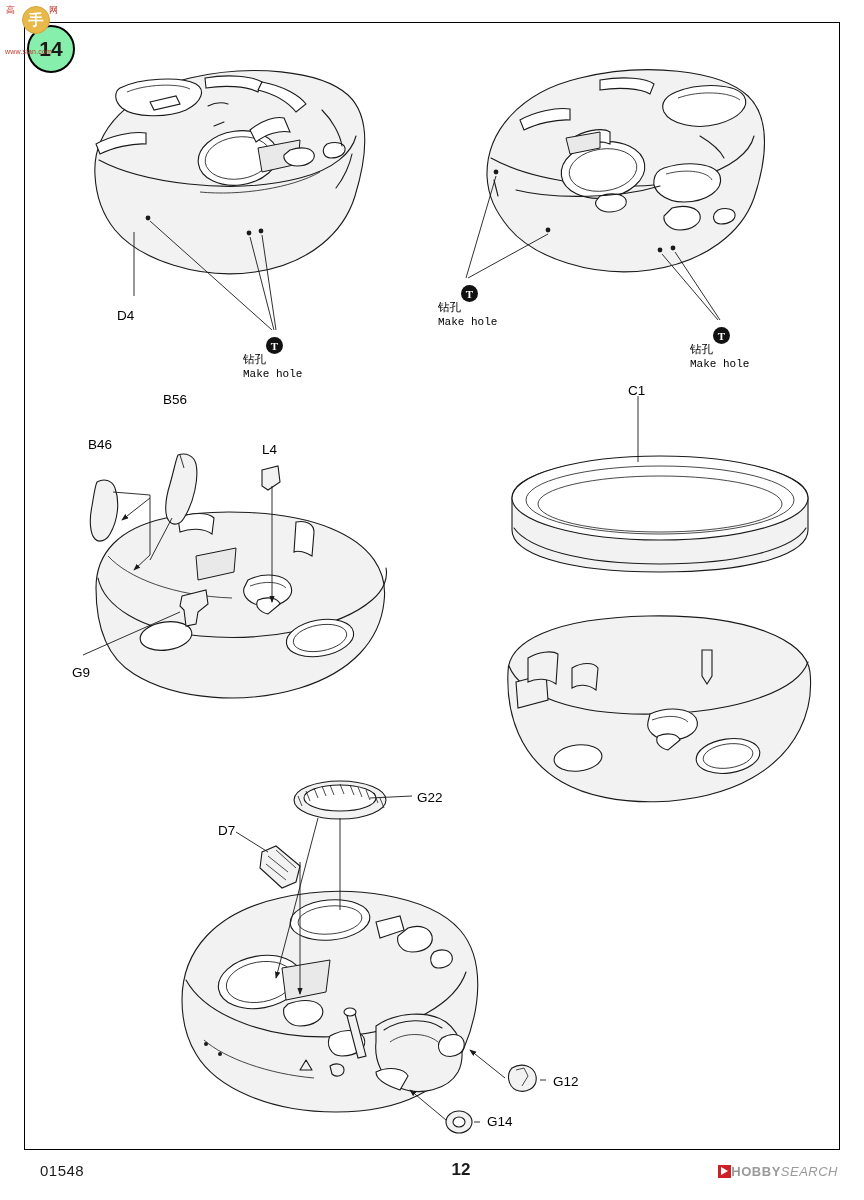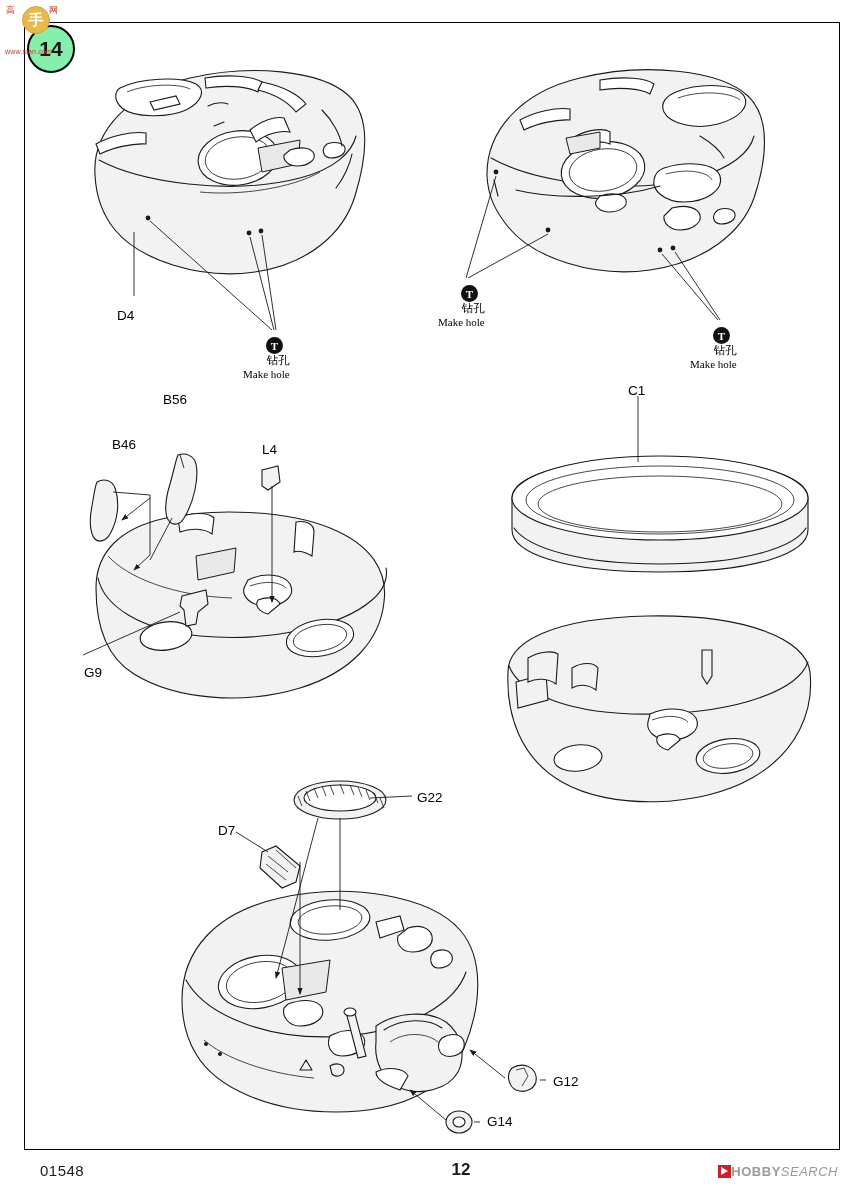--- a/index.html
+++ b/index.html
@@ -106,27 +106,27 @@
   .label {
     position: absolute;
     font-size: 13.5px;
     font-family: "Liberation Sans", sans-serif;
     color: #000;
     white-space: nowrap;
     z-index: 20;
   }
   .cn-label {
     position: absolute;
-    text-align: right;
+    text-align: left;
     font-size: 11.5px;
     color: #000;
     line-height: 14px;
     white-space: nowrap;
     z-index: 20;
-    font-family: Liberation Serif, serif;
+    font-family: Liberation Mono, monospace;
   }
   .cn-label .en { font-size: 11px; }
   .tmark {
     position: absolute;
     width: 17px;
     height: 17px;
     border-radius: 50%;
     background: #111;
     color: #fff;
     font-size: 11px;
@@ -400,23 +400,23 @@
       <path class="lead" d="M236,832 L268,852"></path>
       <path class="lead" d="M505,1078 L470,1050" marker-end="url(#arrowhead)"></path>
       <path class="lead" d="M546,1080 L540,1080"></path>
       <path class="lead" d="M446,1120 L410,1090" marker-end="url(#arrowhead)"></path>
       <path class="lead" d="M480,1122 L474,1122"></path>
     </g>
   </svg>
 
   <div class="label" style="left:117px; top:308px;">D4</div>
   <div class="label" style="left:163px; top:392px;">B56</div>
-  <div class="label" style="left:88px; top:437px;margin-left:24px;">B46</div>
+  <div class="label" style="left:88px; top:437px;">B46</div>
   <div class="label" style="left:262px; top:442px;">L4</div>
-  <div class="label" style="left:72px; top:665px;margin-left:12px;">G9</div>
+  <div class="label" style="left:72px; top:665px;">G9</div>
   <div class="label" style="left:628px; top:383px;">C1</div>
   <div class="label" style="left:417px; top:790px;">G22</div>
   <div class="label" style="left:218px; top:823px;">D7</div>
   <div class="label" style="left:553px; top:1074px;">G12</div>
   <div class="label" style="left:487px; top:1114px;">G14</div>
 
   <div class="tmark" style="left:266px; top:337px;">T</div>
   <div class="cn-label" style="left:243px; top:353px;">
     <div>钻孔</div>
     <div class="en">Make hole</div>

